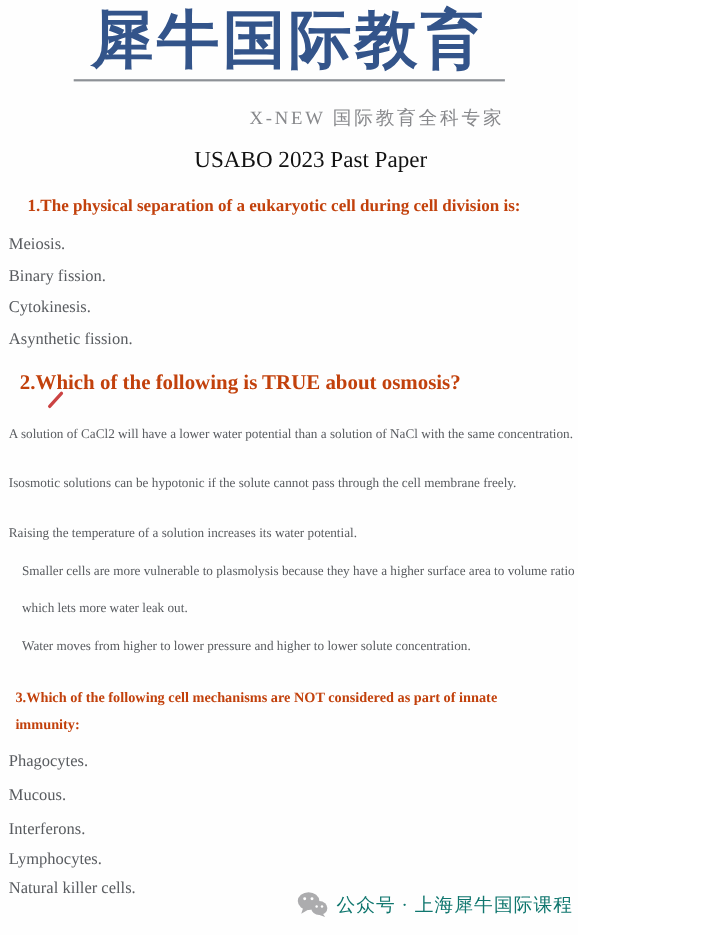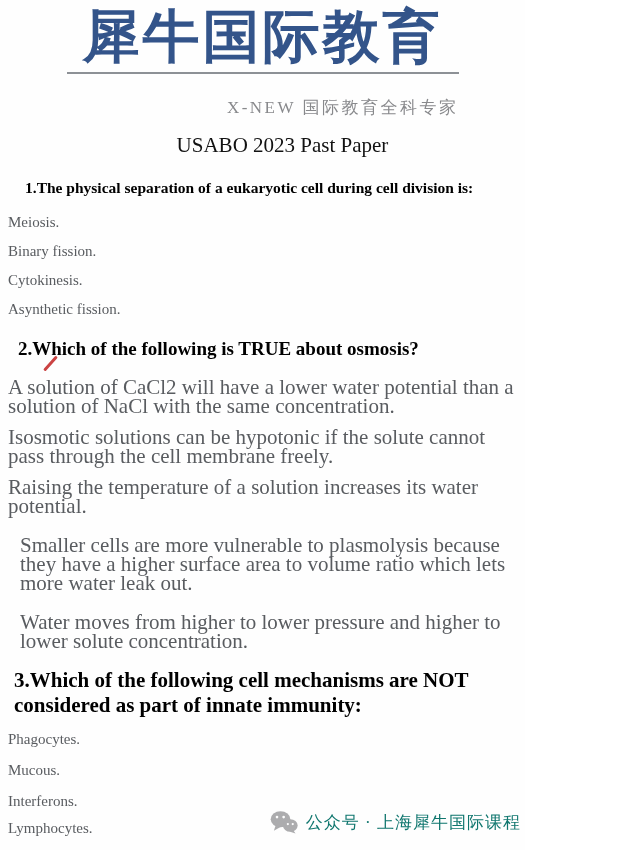--- a/index.html
+++ b/index.html
@@ -14,31 +14,31 @@
     line-height:66px; white-space:nowrap; color:#33548a;
   }
   .logo-divider { height:2px; background:#8d9196; margin-top:2px; }
   .logo-tagline {
     text-align:right; color:#88898c; font-size:17px; letter-spacing:2.5px;
     margin-top:22px; white-space:nowrap;
   }
   
   .page-title { text-align:center; color:#121212; font-size:21px; margin-top:14px;padding-left:40px; }
   
-  .q-heading { font-weight:bold; color:#000000; }
+  .q-heading { font-weight:bold; color:#c2410c; }
   .q1 .q-heading { font-size:15.5px; padding-left:25px; margin-top:21px; line-height:18px; }
   .q2 .q-heading { font-size:19px;   padding-left:18px; margin-top:20px; line-height:22px; position:relative; }
-  .q3 .q-heading { font-size:21px; padding:0 20px 0 14px; margin-top:17px; line-height:25px; }
+  .q3 .q-heading { font-size:13px; padding:0 20px 0 14px; margin-top:17px; line-height:25px; }
   .opt { color:#595c60; font-size:15px; padding-left:8px; line-height:18px; }
   .q1 .opts .opt { margin-top:11px; }
   .q1 .opts .opt:nth-child(1) { margin-top:16px; }
-  .q2 .opts .opt { font-size:21px; line-height:19px; padding-right:2px; margin-top:12px; }
+  .q2 .opts .opt { font-size:12px; line-height:33px; padding-right:2px; margin-top:12px; }
   .q2 .opts .opt:nth-child(1) { margin-top:18px; }
   .q2 .opts .opt:nth-child(4),
-  .q2 .opts .opt:nth-child(5) { margin-top:20px;padding-left:20px; }
+  .q2 .opts .opt:nth-child(5) { margin-top:2px;padding-left:20px; }
   .q3 .opts .opt { margin-top:13px; }
   .q3 .opts .opt:nth-child(1) { margin-top:12px; }
   .q3 .opts .opt:nth-child(4),
   .q3 .opts .opt:nth-child(5) { margin-top:9px; }
   
   .red-mark {
     position:absolute; left:41px; top:24px; width:19px; height:3px;
     background:#cb4343; border-radius:2px; transform:rotate(-48deg);
   }
   

